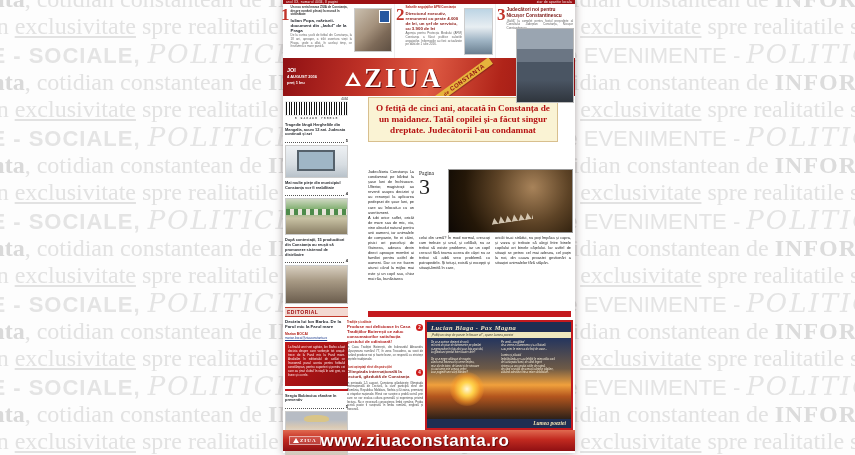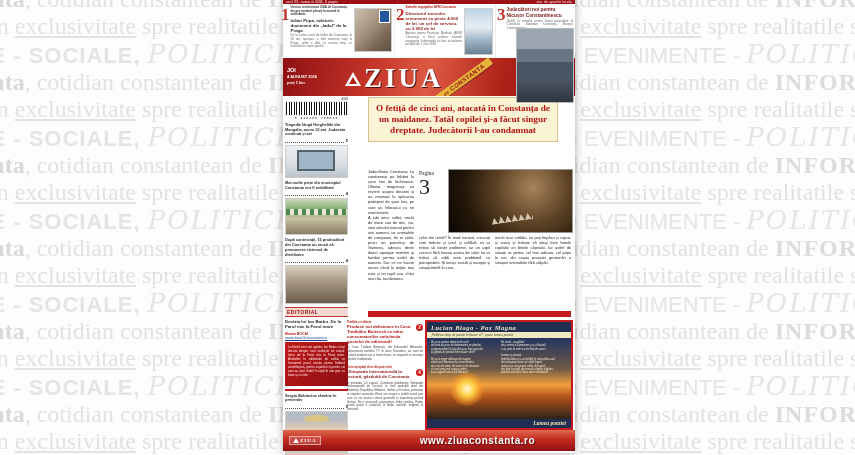--- a/index.html
+++ b/index.html
@@ -113,21 +113,21 @@
   .bl-body{flex:1;position:relative;background:linear-gradient(180deg,#24355e 0%,#6e5a46 38%,#f0a03c 58%,#b4561e 72%,#2e2118 100%);display:flex;gap:4px;padding:3px 4px;box-sizing:border-box;}
   .sun{position:absolute;left:16%;top:42%;width:34px;height:34px;border-radius:50%;background:radial-gradient(circle,#fff7d8 0%,#ffd24a 28%,rgba(255,160,40,.55) 55%,rgba(255,140,30,0) 75%);}
   .bl-col{position:relative;flex:1;font-size:2.6px;line-height:1.3;color:#f5ecd8;font-style:italic;white-space:pre-line;}
   .bl-foot{background:#202e52;color:#efe2b0;font-family:"Liberation Serif",serif;font-style:italic;font-weight:bold;font-size:5.5px;text-align:right;padding:1px 5px 2px;}
 
   
   .bottombar{position:absolute;left:0;top:430px;width:100%;height:21px;background:linear-gradient(180deg,#e06a50,#c22a20 45%,#8f1013);display:flex;align-items:center;}
   .bb-logo{display:flex;align-items:center;gap:1px;margin-left:6px;background:rgba(255,255,255,.15);border:1px solid rgba(255,255,255,.5);padding:1px 3px;}
   .bb-mark{width:0;height:0;border-left:3px solid transparent;border-right:3px solid transparent;border-bottom:5px solid #fff;}
   .bb-logo span:last-child{font-family:"Liberation Serif",serif;font-weight:bold;font-size:5px;color:#fff;letter-spacing:1px;}
-  .bb-url{flex:1;text-align:right;color:#fff;font-weight:bold;font-size:10px;letter-spacing:.5px;text-shadow:1px 1px 1px #5e0808;margin-right:40px;}
+  .bb-url{flex:1;text-align:left;color:#fff;font-weight:bold;font-size:17px;letter-spacing:.5px;text-shadow:1px 1px 1px #5e0808;margin-right:40px;}
 </style>
 </head>
 <body>
 
 <div class="stage">
 
   <div class="wm">
     <div class="wm-group" style="top:-14px">
       <div class="wm-line wm-l1"><span class="w-b">stanta</span><span>, cotidian constantean de </span><span class="w-caps">INFORMATIE</span><span> constanta, cotidian constantean de </span><span class="w-caps">INFORMATIE</span></div>
       <div class="wm-line wm-l2"><span>ntat in </span><span class="w-und">exclusivitate</span><span> spre realitatile si </span><span class="w-caps2">EVENIMENT</span><span>  prezentat in </span><span class="w-und">exclusivitate</span><span> spre realitatile si </span></div>

